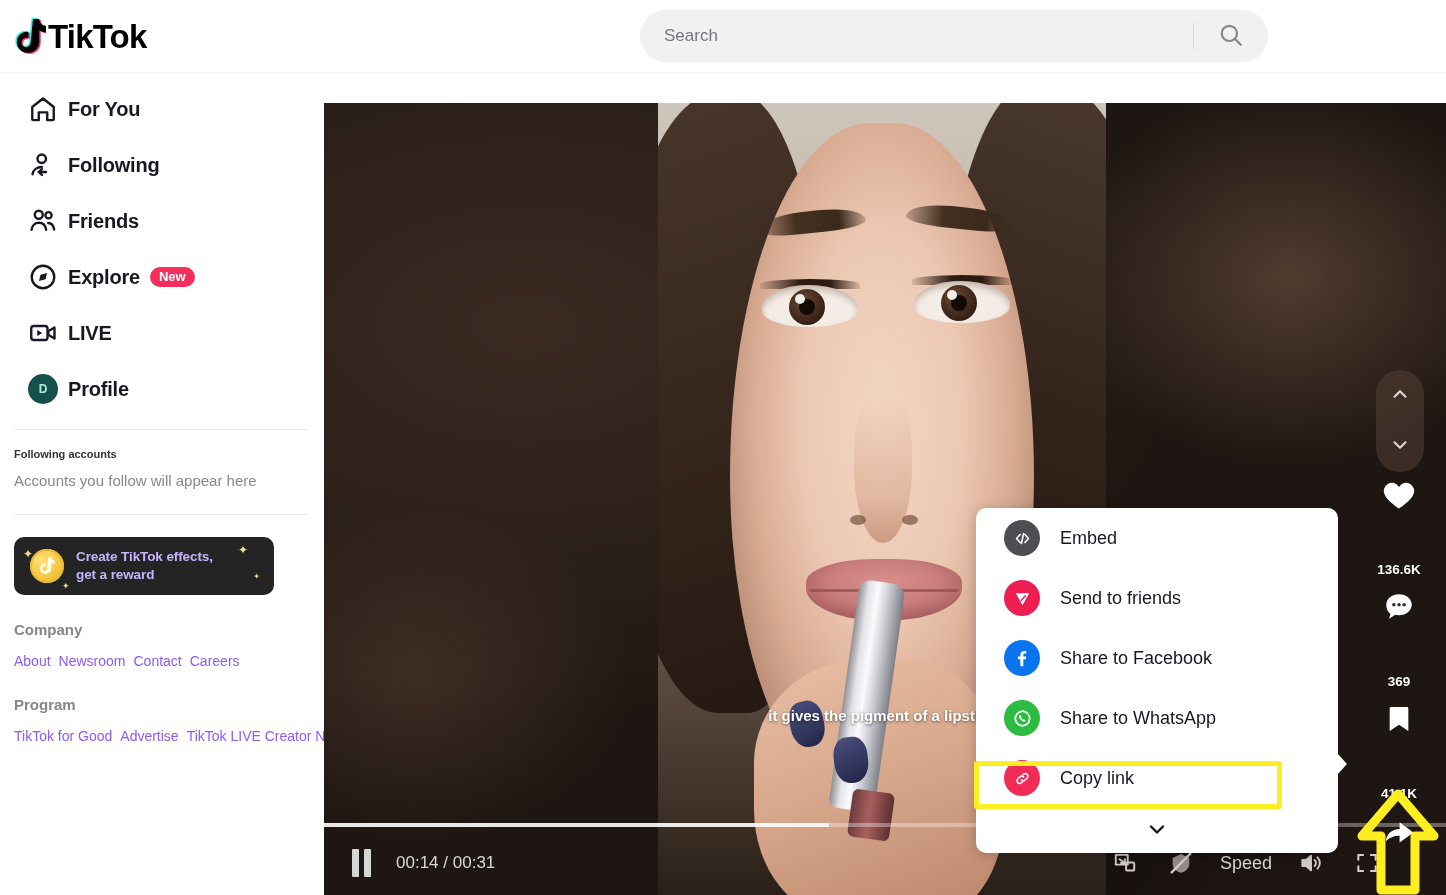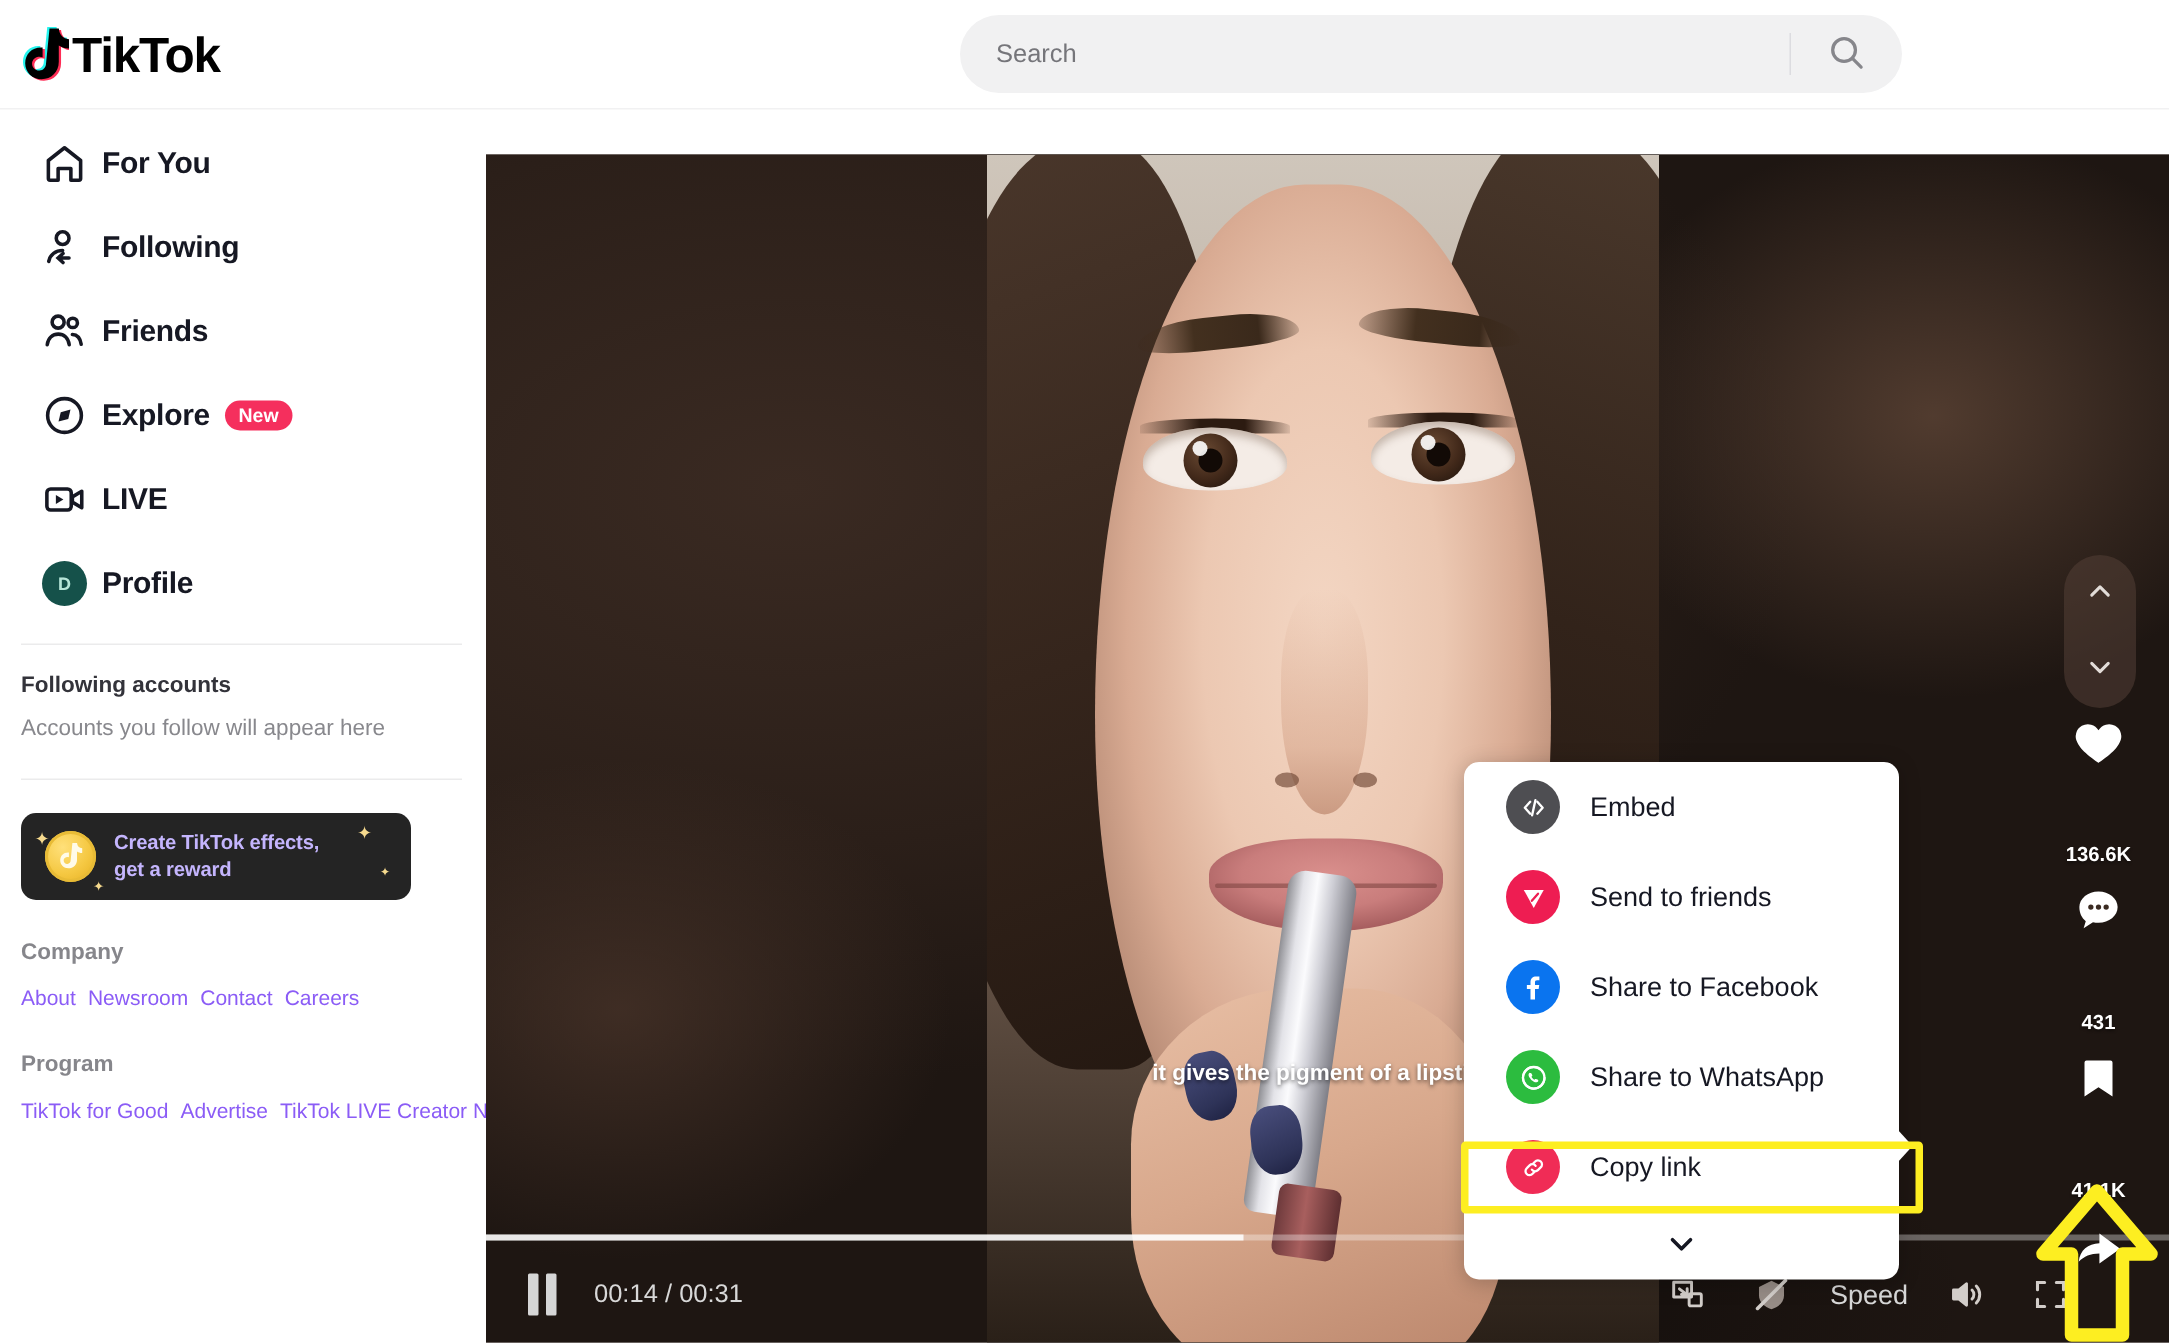--- a/index.html
+++ b/index.html
@@ -91,21 +91,21 @@
     width: 30px; height: 30px; border-radius: 50%;
     background: #15514a; color: #b7e6d9;
     font-size: 12px; font-weight: bold;
     display: flex; align-items: center; justify-content: center;
   }
   .divider {
     height: 1px; background: #ebebec;
     margin: 12px 16px 0 14px;
   }
   .section-title {
-    font-size: 15px; font-weight: bold; color: #33333a;
+    font-size: 11px; font-weight: bold; color: #33333a;
     margin: 18px 0 0 14px;
   }
   .section-sub {
     font-size: 15px; color: #88888d;
     margin: 10px 14px 0 14px; line-height: 1.45;
     width: 265px;
   }
   .promo {
     margin: 22px 0 0 14px;
     width: 260px; height: 58px;
@@ -276,21 +276,21 @@
   .play-btn { margin-left: 28px; width: 28px; height: 30px; display:flex; align-items:center; gap:5px; cursor:pointer; }
   .pause-bar { width: 7px; height: 28px; background: #d6d6d6; border-radius: 1px; }
   .time { color: #d8d8d8; font-size: 17px; margin-left: 16px; font-weight: normal; }
   .ctrl-right { margin-left: auto; display: flex; align-items: center; gap: 22px; margin-right: 62px; }
   .ctrl-btn { width: 34px; height: 34px; display: flex; align-items: center; justify-content: center; cursor: pointer; }
   .speed-label { color: #d8d8d8; font-size: 18px; cursor: pointer; }
 
   
   .share-pop {
     position: absolute; left: 976px; top: 508px;
-    width: 290px; height: 345px;
+    width: 362px; height: 345px;
     background: #fff;
     border-radius: 10px;
     box-shadow: 0 2px 14px rgba(0,0,0,.22);
     z-index: 50;
   }
   .share-pop::after {
     content: ""; position: absolute; right: -9px; top: 245px;
     width: 0; height: 0;
     border-top: 11px solid transparent;
     border-bottom: 11px solid transparent;
@@ -514,21 +514,21 @@
     </div>
     <div class="rail-item">
       <span class="rail-ico">
         <svg width="34" height="34" viewBox="0 0 24 24" fill="#ffffff">
           <path d="M12 3c5 0 9 3.3 9 7.4 0 4.1-4 7.4-9 7.4-.9 0-1.8-.1-2.6-.3L5 20.3l1-3.3C4.1 15.6 3 13.2 3 10.4 3 6.3 7 3 12 3z"></path>
           <circle cx="8.4" cy="10.4" r="1.25" fill="#3b2b22"></circle>
             <circle cx="12" cy="10.4" r="1.25" fill="#3b2b22"></circle>
             <circle cx="15.6" cy="10.4" r="1.25" fill="#3b2b22"></circle>
         </svg>
       </span>
-      <span class="rail-count">431</span>
+      <span class="rail-count">369</span>
     </div>
     <div class="rail-item">
       <span class="rail-ico">
         <svg width="32" height="32" viewBox="0 0 24 24" fill="#ffffff">
           <path d="M6 3h12a1 1 0 0 1 1 1v17l-7-4.6L5 21V4a1 1 0 0 1 1-1z"></path>
         </svg>
       </span>
       <span class="rail-count">41.1K</span>
     </div>
     <div class="rail-item">

